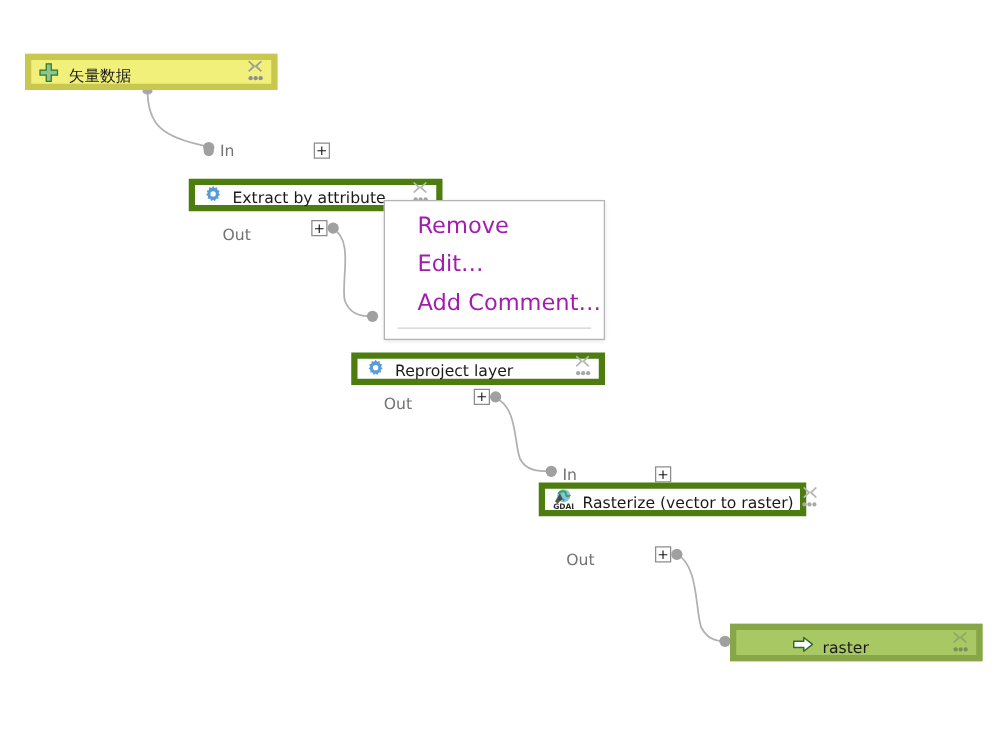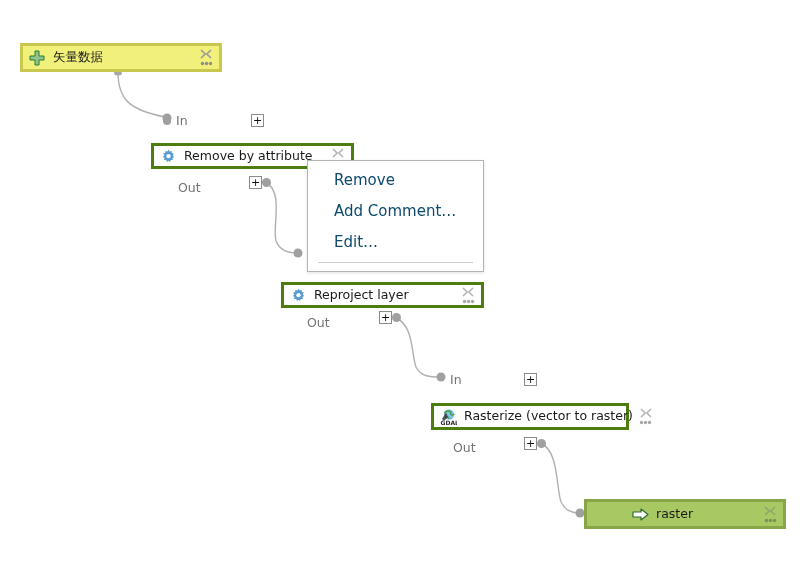--- a/index.html
+++ b/index.html
@@ -19,24 +19,24 @@
   
   #links {
     position: absolute; left: 0; top: 0;
     width: 804px; height: 586px;
     pointer-events: none;
   }
 
   
   .node {
     position: absolute;
-    border: 3px solid #4d7c0f;
+    border: 5px solid #4d7c0f;
     background: #ffffff;
     display: flex;
-    align-items: center;
+    align-items: flex-end;
     padding: 0 6px 0 5px;
     height: 26px;
   }
   .node.param-in  { background: #f0f07a; border-color: #c8c84e; }
   .node.param-out { background: #a8c864; border-color: #86a648; padding-left: 44px; }
   .node .node-icon {
     width: 18px; height: 18px;
     flex: 0 0 18px;
     margin-right: 7px;
     display: flex; align-items: center; justify-content: center;
@@ -97,22 +97,22 @@
   
   #context-menu {
     position: absolute;
     background: #ffffff;
     border: 1px solid #b4b4b4;
     box-shadow: 0 1px 3px rgba(0,0,0,0.12);
     padding: 4px 0 4px 0;
     z-index: 50;
   }
   .menu-item {
-    font-size: 15px;
-    color: #0c4a6e;
+    font-size: 18px;
+    color: #a21caf;
     padding: 5px 16px 5px 26px;
     line-height: 21px;
     white-space: nowrap;
     cursor: default;
   }
   .menu-sep {
     height: 1px;
     background: #cfcfcf;
     margin: 4px 10px 4px 10px;
   }
@@ -168,21 +168,21 @@
   </div>
   <div class="port-plus" style="left:251px; top:114px;">+</div>
 
   <div class="node" style="left:151px; top:143px; width:203px; height:26px;">
     <span class="node-icon">
       <svg width="15" height="15" viewBox="0 0 16 16" xmlns="http://www.w3.org/2000/svg">
         <path d="M8,0.8 L9.3,2.6 L11.4,2 L11.6,4.2 L13.6,4.9 L12.6,6.8 L14,8.4 L12.3,9.6 L12.7,11.8 L10.5,11.8 L9.6,13.8 L8,12.6 L6.4,13.8 L5.5,11.8 L3.3,11.8 L3.7,9.6 L2,8.4 L3.4,6.8 L2.4,4.9 L4.4,4.2 L4.6,2 L6.7,2.6 Z" fill="#5b9bd5"></path>
         <circle cx="8" cy="7.6" r="2.3" fill="#ffffff"></circle>
       </svg>
     </span>
-    <span class="node-label">Remove by attribute</span>
+    <span class="node-label">Extract by attribute</span>
     <span class="node-corner">
       <svg class="corner-x" viewBox="0 0 12 11" xmlns="http://www.w3.org/2000/svg">
         <path d="M1,1 L5,5 L1,9 M11,1 L7,5 L11,9" fill="none" stroke="#b5b5b5" stroke-width="1.3"></path>
         <path d="M1,1 L11,9 M11,1 L1,9" fill="none" stroke="#b5b5b5" stroke-width="1.1" opacity="0.55"></path>
       </svg>
       <svg class="corner-dots" viewBox="0 0 13 5" xmlns="http://www.w3.org/2000/svg">
         <circle cx="2.5" cy="2.5" r="1.7" fill="#a8a8a8"></circle>
         <circle cx="6.5" cy="2.5" r="1.7" fill="#a8a8a8"></circle>
         <circle cx="10.5" cy="2.5" r="1.7" fill="#a8a8a8"></circle>
       </svg>
@@ -220,21 +220,21 @@
     <span class="port-name" style="margin-left:0;">Out</span>
   </div>
   <div class="port-plus" style="left:379px; top:311px;">+</div>
   <div class="port-dot-free" style="left:392px; top:313px;"></div>
 
   <div class="port-row" style="left:437px; top:372px;">
     <span class="port-name" style="margin-left:13px;">In</span>
   </div>
   <div class="port-plus" style="left:524px; top:373px;">+</div>
 
-  <div class="node" style="left:431px; top:403px; width:198px; height:27px;">
+  <div class="node" style="left:431px; top:386px; width:214px; height:27px;">
     <span class="node-icon">
       <svg width="18" height="18" viewBox="0 0 18 18" xmlns="http://www.w3.org/2000/svg">
         <circle cx="10" cy="6.5" r="5.2" fill="#7fc4e8"></circle>
         <path d="M5.5,5 C7,3 9.5,2.5 11,3.5 C12.5,4.5 11,6 12.5,6.8 C14,7.6 14.8,6 15,7" fill="none" stroke="#4a9e4a" stroke-width="1.6"></path>
         <path d="M6,9.5 C7.5,8.8 9.5,9.3 10.5,10.5" fill="none" stroke="#4a9e4a" stroke-width="1.4"></path>
         <path d="M3,11 L7,4.5 L9,9 L5,13 Z" fill="#3a3a3a" opacity="0.85"></path>
         <text x="1.5" y="17" font-family="DejaVu Sans, sans-serif" font-size="6" font-weight="bold" fill="#2b2b2b">GDAL</text>
       </svg>
     </span>
     <span class="node-label">Rasterize (vector to raster)</span>
@@ -272,18 +272,18 @@
       <svg class="corner-dots" viewBox="0 0 13 5" xmlns="http://www.w3.org/2000/svg">
         <circle cx="2.5" cy="2.5" r="1.7" fill="#7a8f5a"></circle>
         <circle cx="6.5" cy="2.5" r="1.7" fill="#7a8f5a"></circle>
         <circle cx="10.5" cy="2.5" r="1.7" fill="#7a8f5a"></circle>
       </svg>
     </span>
   </div>
 
   <div id="context-menu" style="left:307px; top:160px; width:177px;">
     <div class="menu-item">Remove</div>
+    <div class="menu-item">Edit…</div>
     <div class="menu-item">Add Comment…</div>
-    <div class="menu-item">Edit…</div>
     <div class="menu-sep"></div>
   </div>
 
 </div>
 
 </body></html>

